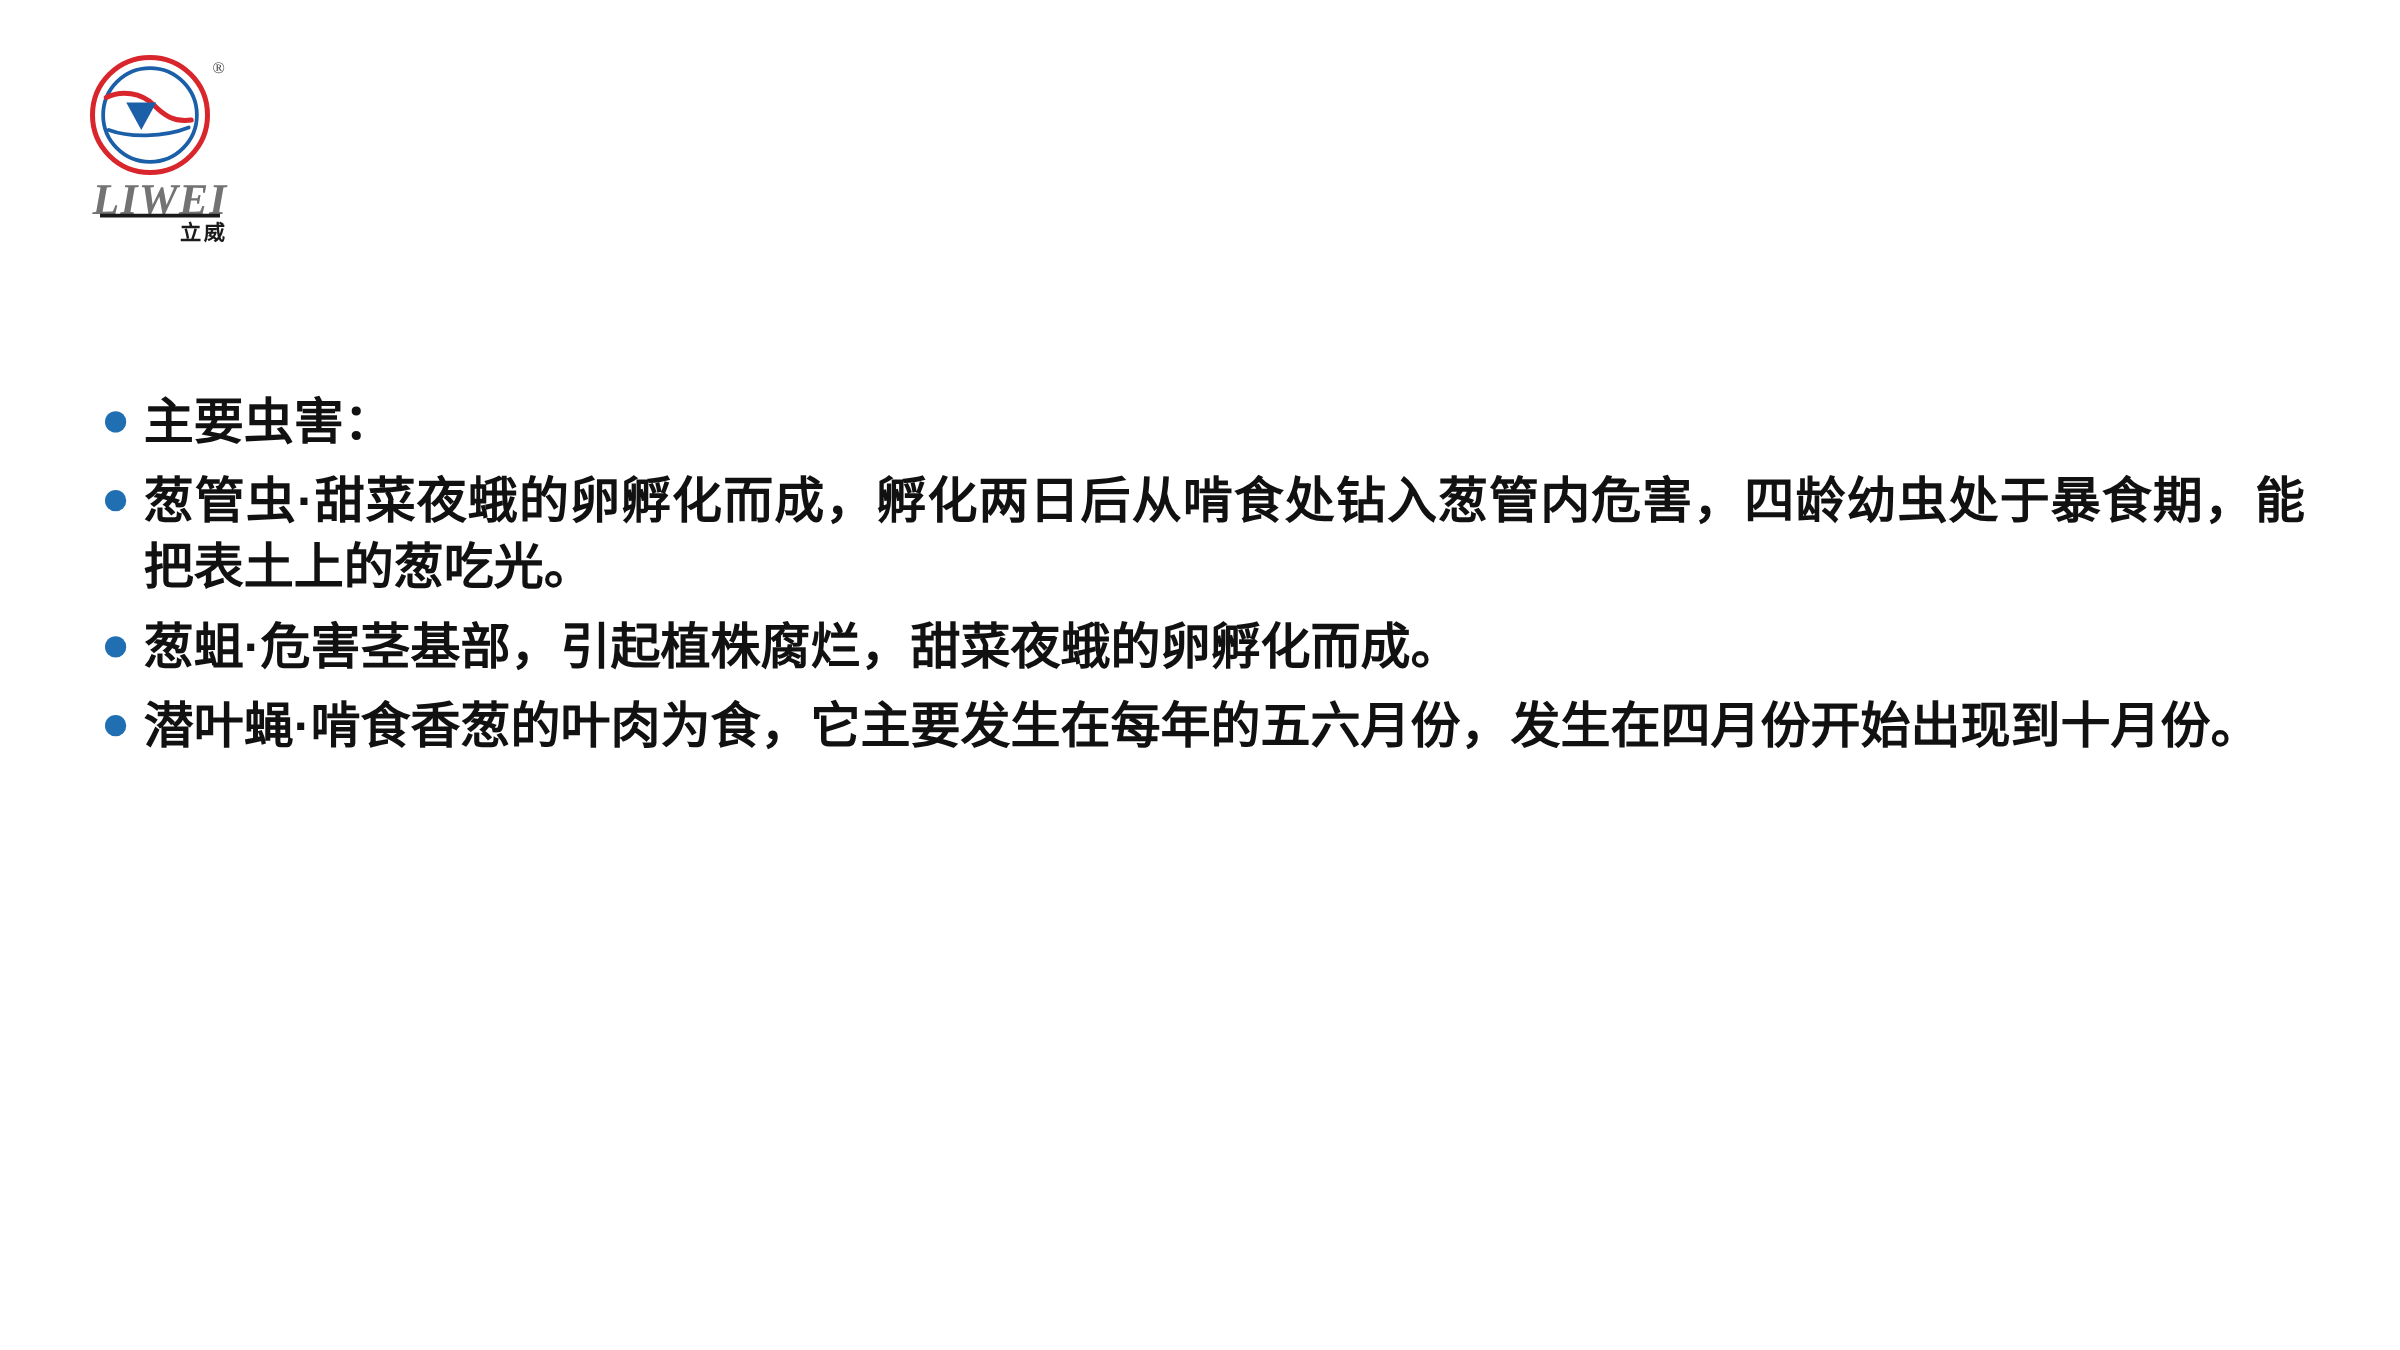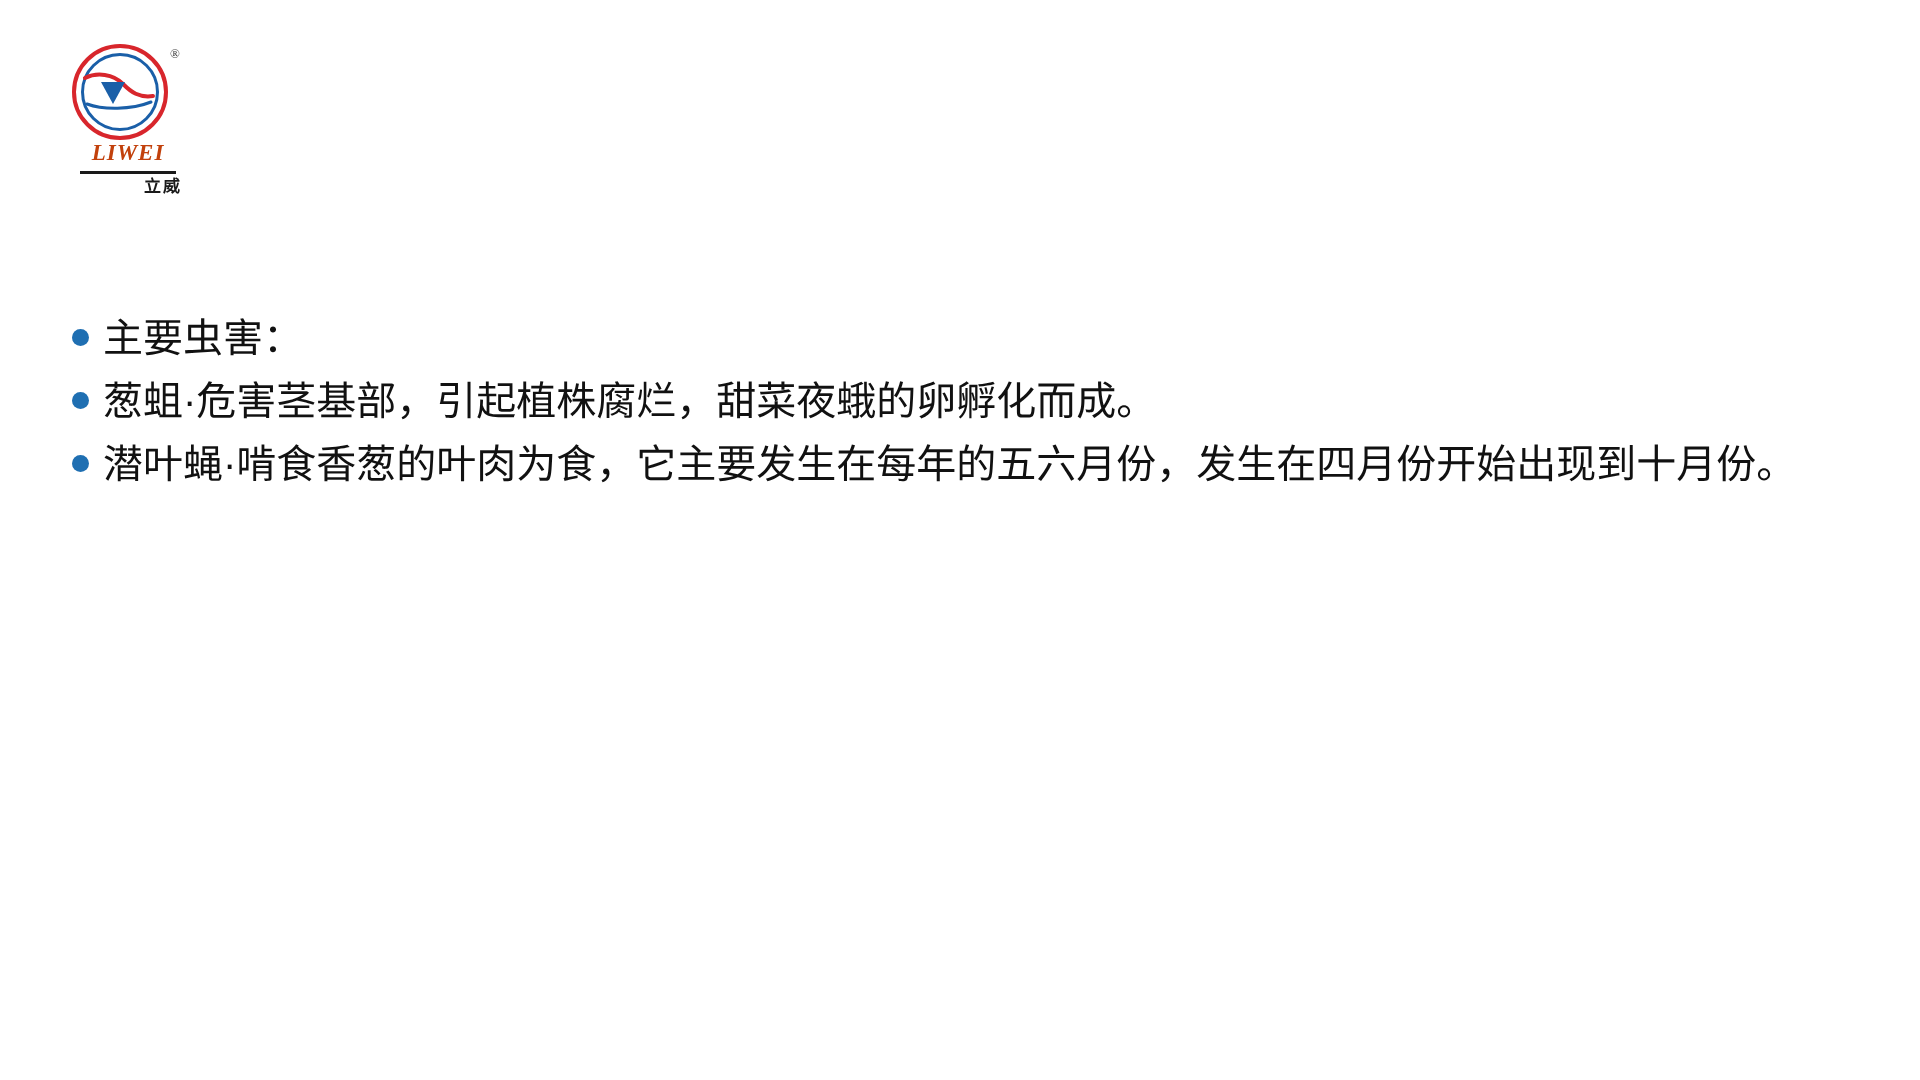--- a/index.html
+++ b/index.html
@@ -71,23 +71,23 @@
   }
   .logo-word {
     position: absolute;
     left: 2px;
     top: 96px;
     width: 108px;
     text-align: center;
     font-family: "Liberation Serif", serif;
     font-style: italic;
     font-weight: bold;
-    font-size: 23px;
+    font-size: 35px;
     letter-spacing: 1px;
-    color: #c2410c;
+    color: #737373;
   }
   .logo-word-underline {
     position: absolute;
     left: 8px;
     top: 127px;
     width: 96px;
     height: 3px;
     background: #1a1a1a;
   }
   .logo-cn {
@@ -110,23 +110,24 @@
     font-size: 39px;
     font-weight: bold;
     color: #1f6fb2;
     letter-spacing: 1px;
     white-space: nowrap;
   }
 
   
   .body-list {
     position: absolute;
-    left: 72px;
+    left: 84px;
     top: 312px;
     width: 1760px;
+    font-weight: bold;
   }
   .bullet-row {
     display: flex;
     align-items: flex-start;
     margin-bottom: 10px;
   }
   .bullet-dot {
     flex: 0 0 auto;
     width: 17px;
     height: 17px;
@@ -166,20 +167,24 @@
   </div>
 
 
   <div class="body-list">
 
     <div class="bullet-row">
       <span class="bullet-dot"></span>
       <span class="bullet-text">主要虫害：</span>
     </div>
 
+    <div class="bullet-row">
+      <span class="bullet-dot"></span>
+      <span class="bullet-text">葱管虫·甜菜夜蛾的卵孵化而成，孵化两日后从啃食处钻入葱管内危害，四龄幼虫处于暴食期，能把表土上的葱吃光。</span>
+    </div>
 
     <div class="bullet-row">
       <span class="bullet-dot"></span>
       <span class="bullet-text">葱蛆·危害茎基部，引起植株腐烂，甜菜夜蛾的卵孵化而成。</span>
     </div>
 
 
     <div class="bullet-row">
       <span class="bullet-dot"></span>
       <span class="bullet-text">潜叶蝇·啃食香葱的叶肉为食，它主要发生在每年的五六月份，发生在四月份开始出现到十月份。</span>

